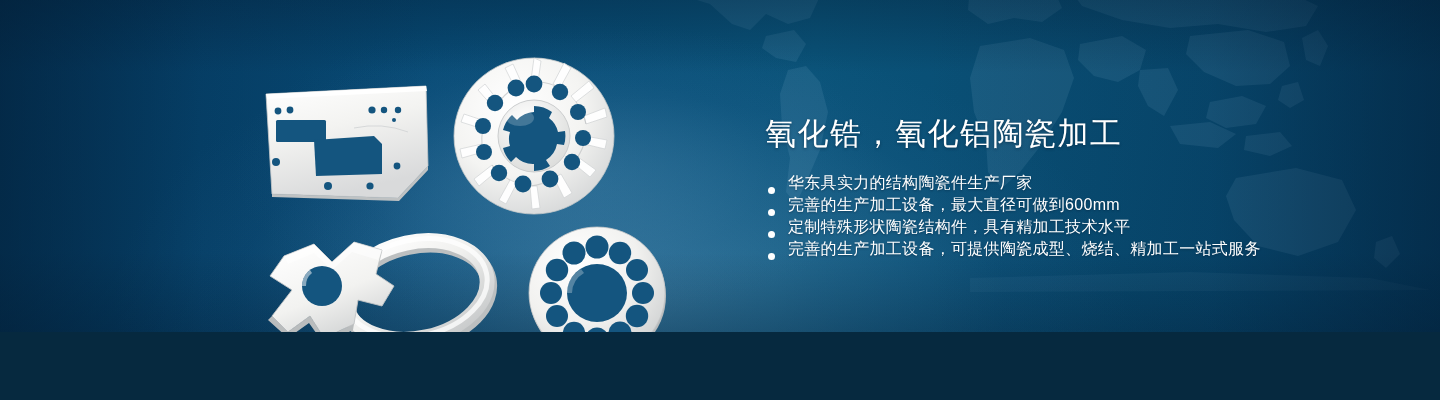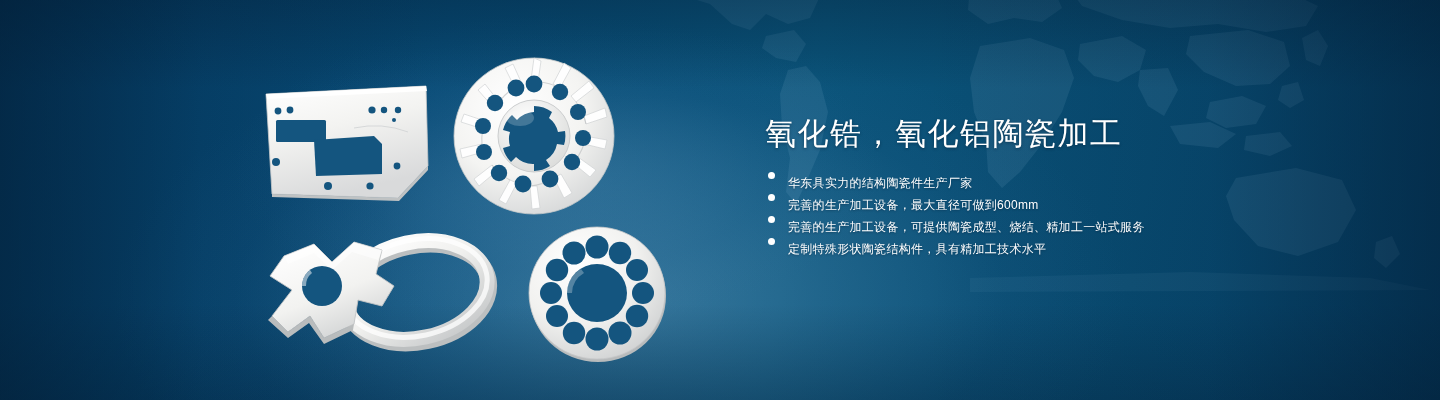--- a/index.html
+++ b/index.html
@@ -2,21 +2,21 @@
 <html><head>
 <meta charset="utf-8">
 <style>
   html,body{margin:0;padding:0;}
   body{
     width:1440px;height:400px;overflow:hidden;
     font-family:"Liberation Sans","DejaVu Sans",sans-serif;
     background:#06293f;
   }
   .banner{
-    position:relative;width:1440px;height:400px;overflow:hidden;
+    position:relative;width:1440px;height:332px;overflow:hidden;
     background:#3b82f6;
   }
   
   .bg-base{
     position:absolute;inset:0;
     background:linear-gradient(100deg,#053a62 0%,#074a74 30%,#0a5379 55%,#084a70 78%,#063f66 100%);
   }
   .bg-glow{
     position:absolute;inset:0;
     background:radial-gradient(ellipse 620px 330px at 620px 300px,
@@ -56,22 +56,22 @@
   
   .content{position:absolute;left:765px;top:0;width:620px;height:400px;}
   .headline{
     position:absolute;top:114px;left:0;
     font-size:31px;line-height:40px;color:#ffffff;
     font-weight:400;letter-spacing:1.5px;white-space:nowrap;
     text-shadow:0 1px 3px rgba(0,20,40,.45);
   }
   .bullets{position:absolute;top:172px;left:3px;list-style:none;margin:0;padding:0;}
   .bullet{
-    display:flex;align-items:flex-start;height:22px;margin-bottom:0;
-    color:#ffffff;font-size:12px;line-height:22px;letter-spacing:.3px;
+    display:flex;align-items:flex-end;height:22px;margin-bottom:0;
+    color:#ffffff;font-size:16px;line-height:22px;letter-spacing:.3px;
     white-space:nowrap;text-shadow:0 1px 2px rgba(0,20,40,.40);
   }
   .dot{
     width:7px;height:7px;border-radius:50%;background:#ffffff;
     margin-right:13px;flex:0 0 auto;
   }
   .bullet-text{display:inline-block;}
 </style>
 </head>
 <body>
@@ -312,24 +312,24 @@
         <span class="bullet-text">华东具实力的结构陶瓷件生产厂家</span>
       </li>
 
       <li class="bullet">
         <span class="dot"></span>
         <span class="bullet-text">完善的生产加工设备，最大直径可做到600mm</span>
       </li>
 
       <li class="bullet">
         <span class="dot"></span>
+        <span class="bullet-text">定制特殊形状陶瓷结构件，具有精加工技术水平</span>
+      </li>
+
+      <li class="bullet">
+        <span class="dot"></span>
         <span class="bullet-text">完善的生产加工设备，可提供陶瓷成型、烧结、精加工一站式服务</span>
       </li>
 
-      <li class="bullet">
-        <span class="dot"></span>
-        <span class="bullet-text">定制特殊形状陶瓷结构件，具有精加工技术水平</span>
-      </li>
-
     </ul>
   </div>
 
 </div>
 
 </body></html>

